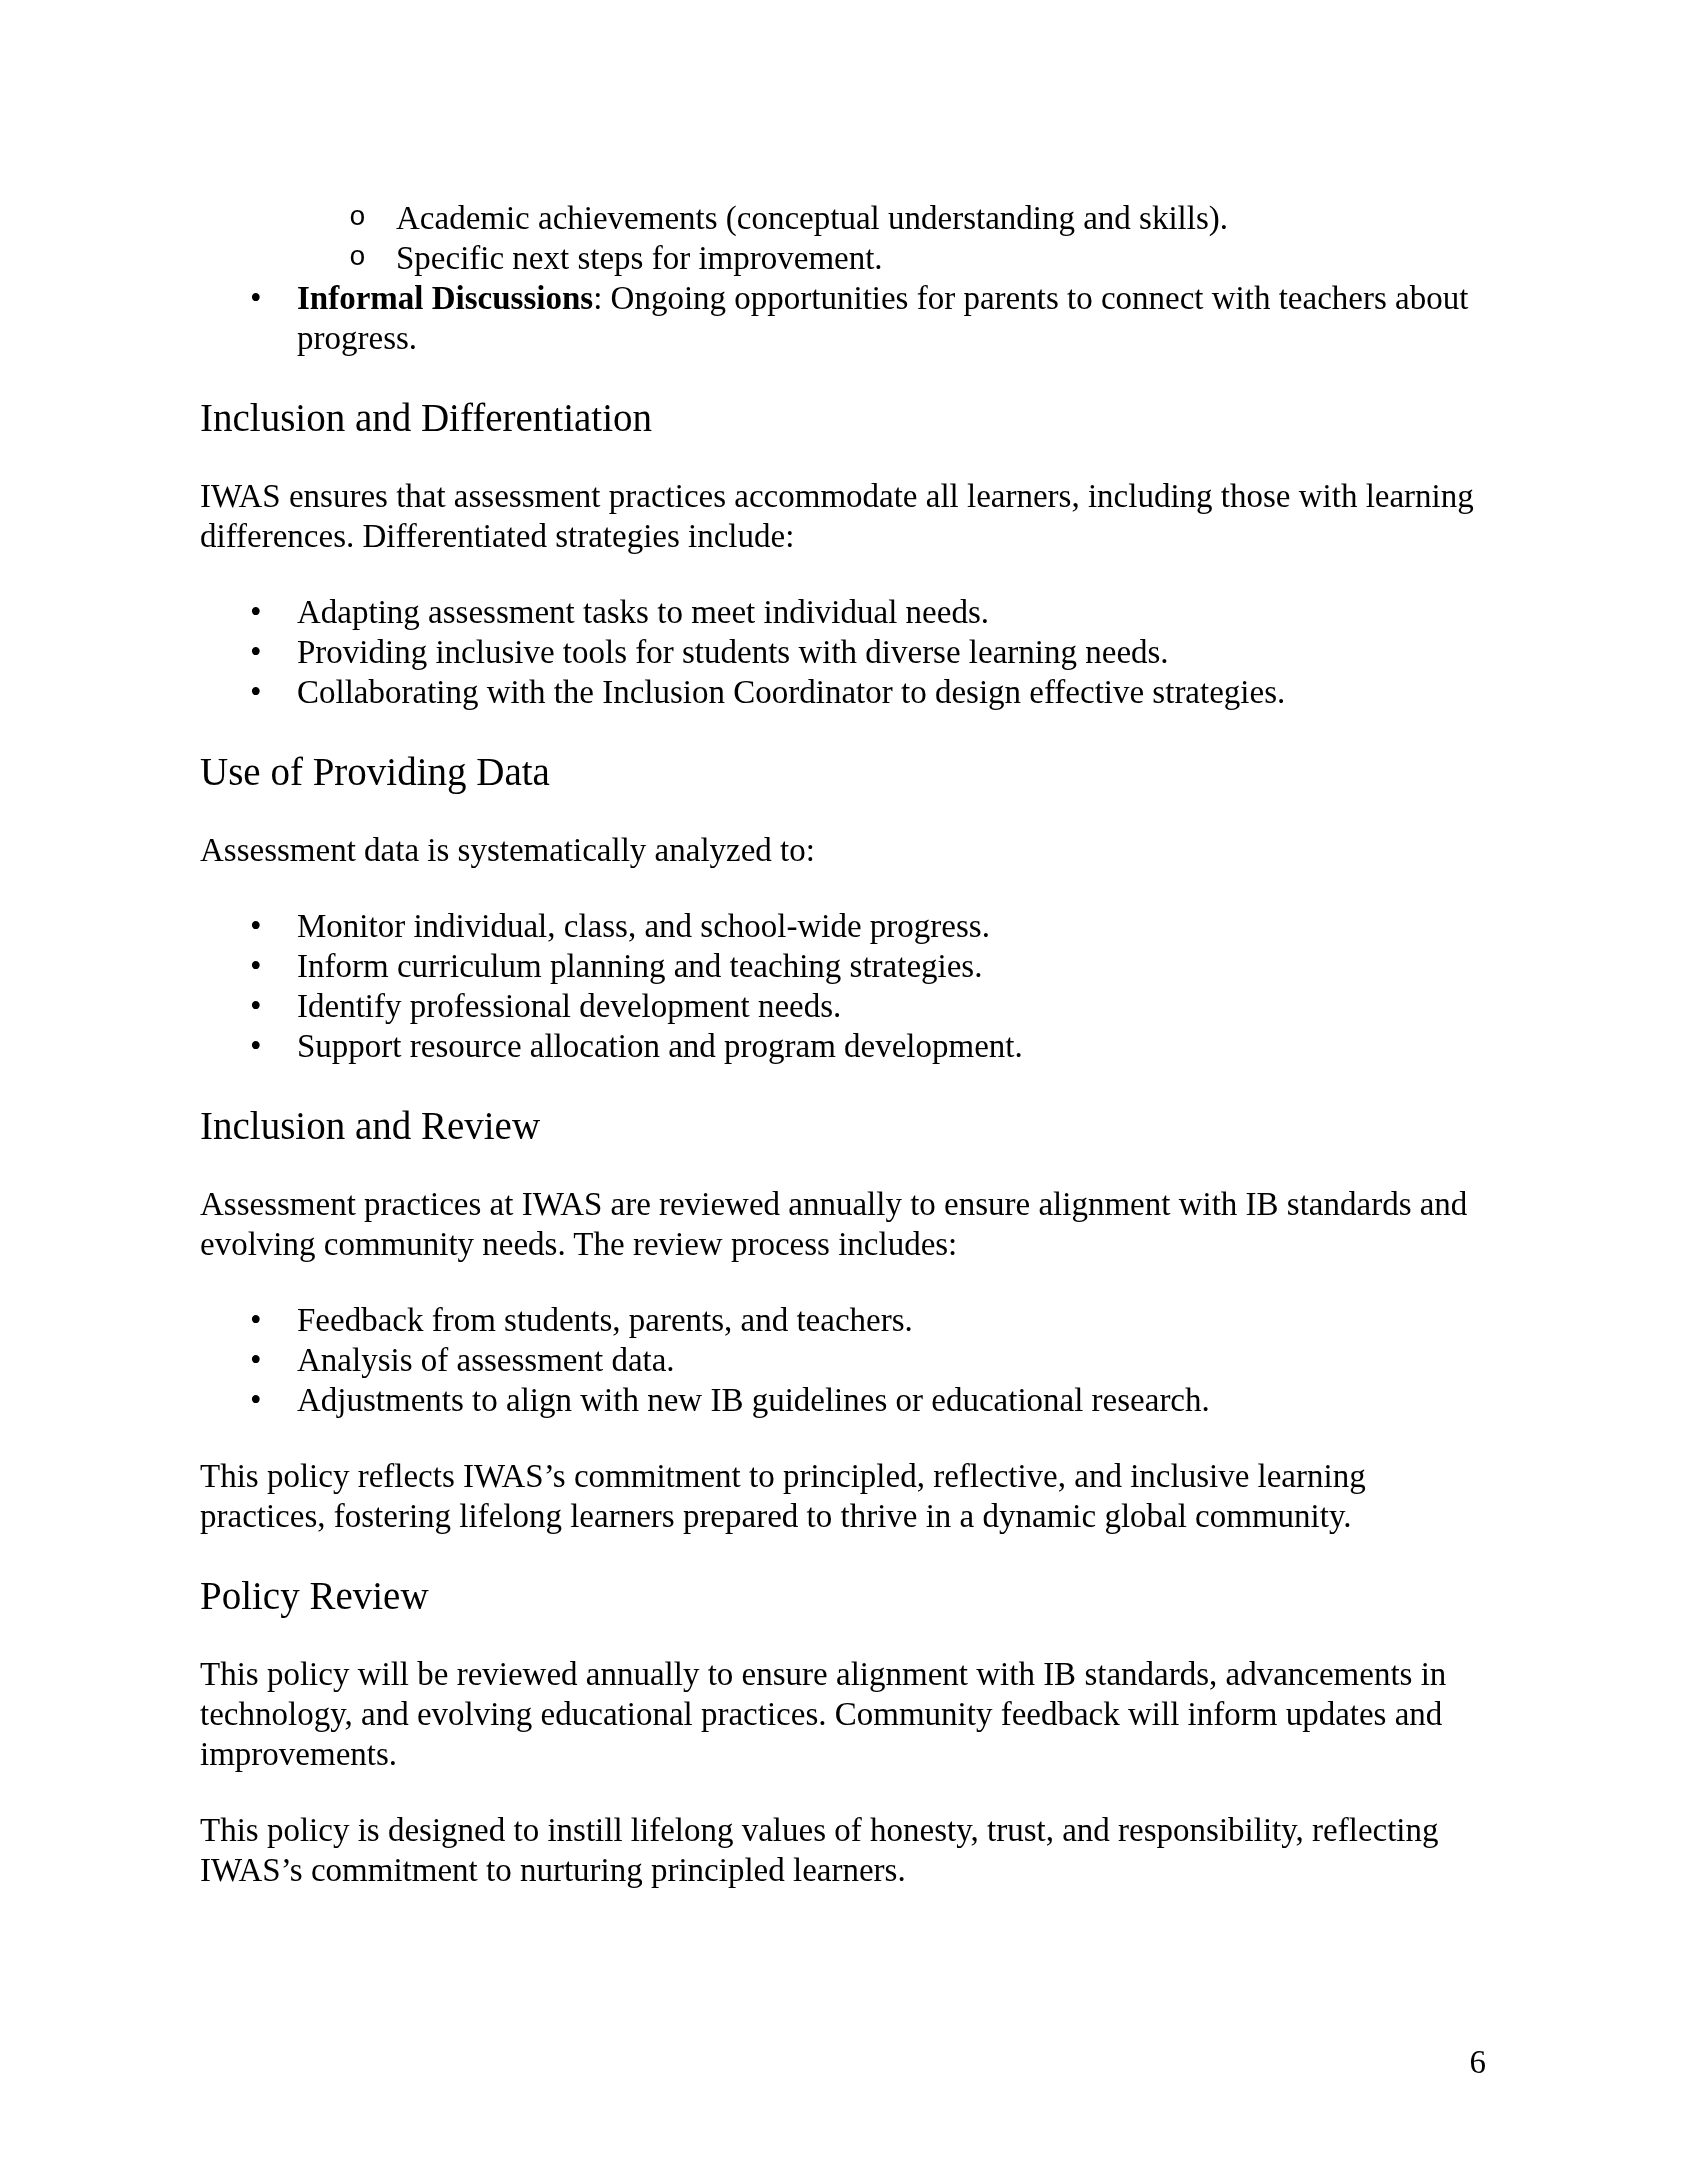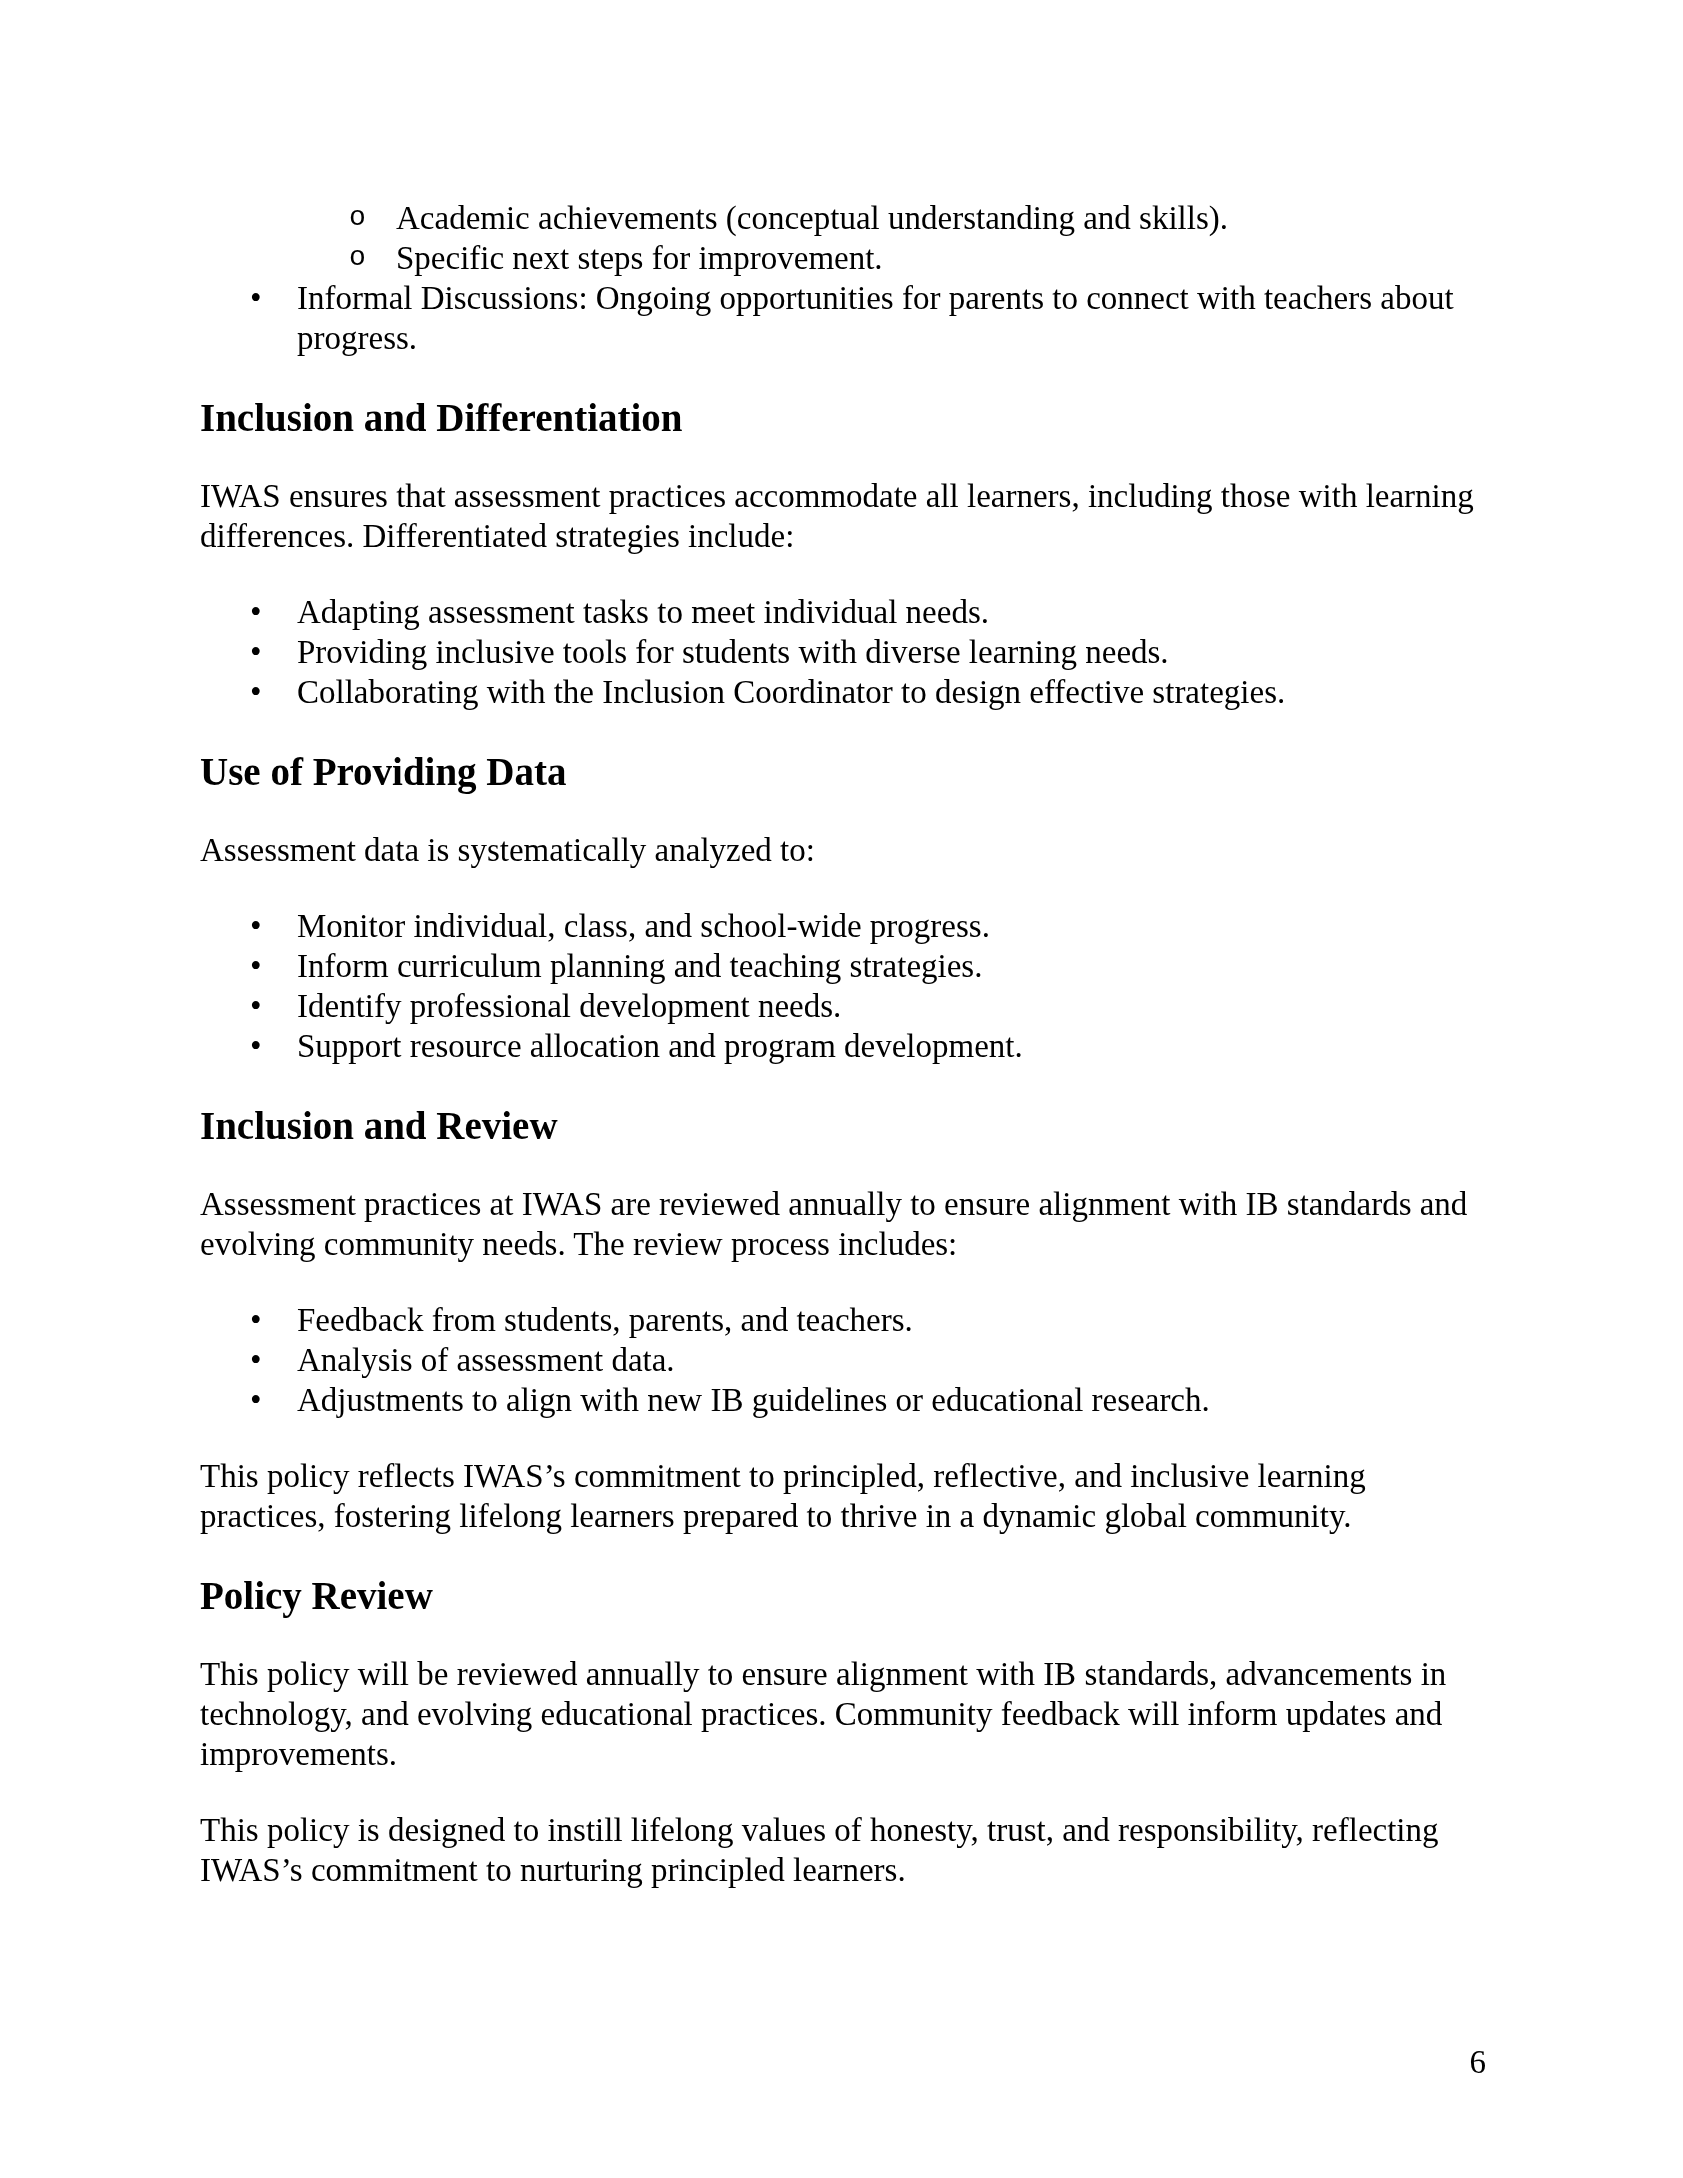--- a/index.html
+++ b/index.html
@@ -20,21 +20,21 @@
     padding: 198px 191px 0 200px;
     overflow: hidden;
   }
   .block { margin: 0 0 36px 0; }
   .mt4  { margin-top: 4px; }
   .mb30 { }
   .mb40 { }
   h2.section-heading {
     font-size: 39px;
     line-height: 48px;
-    font-weight: bold;
+    font-weight: normal;
     margin: 0 0 34px 0;
   }
   h2.mb40 { }
   p { margin: 0; }
   ul.bullet-list {
     list-style: none;
     margin: 0 0 36px 0;
     padding: 0;
   }
   ul.bullet-list li {
@@ -54,21 +54,21 @@
     font-family: "Liberation Mono", "DejaVu Sans Mono", monospace;
     font-size: 28px;
   }
   .page-number {
     position: absolute;
     top: 2042px;
     right: 197px;
     font-size: 33px;
     line-height: 40px;
   }
-  strong { font-weight: normal; }
+  strong { font-weight: bold; }
 </style>
 </head>
 <body>
 
 <div class="page">
 
   <ul class="bullet-list block mt4">
     <li class="lvl2">
       <span class="marker">o</span>
       <span>Academic achievements (conceptual understanding and skills).</span>

